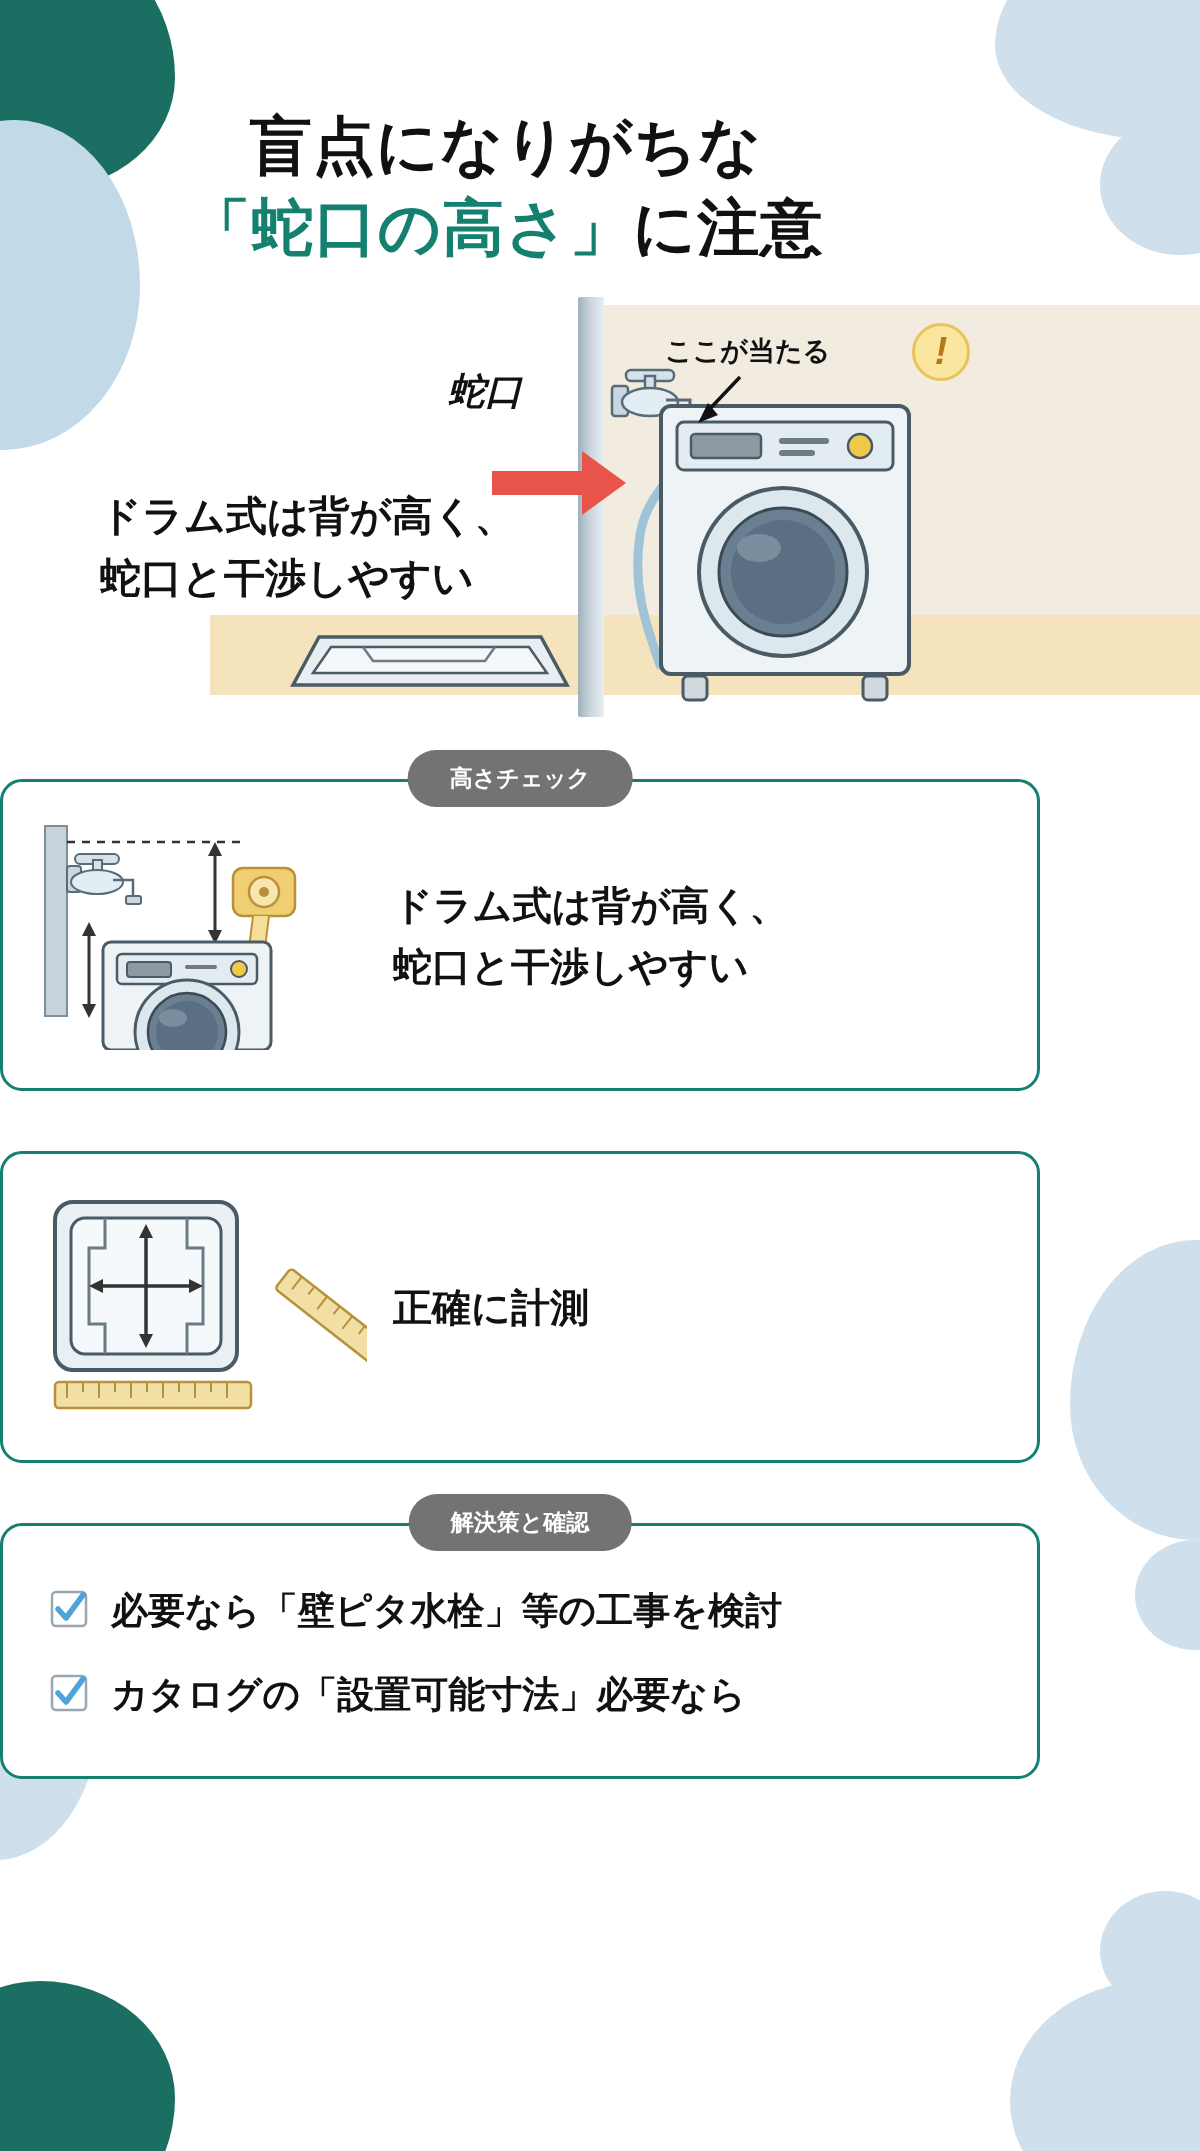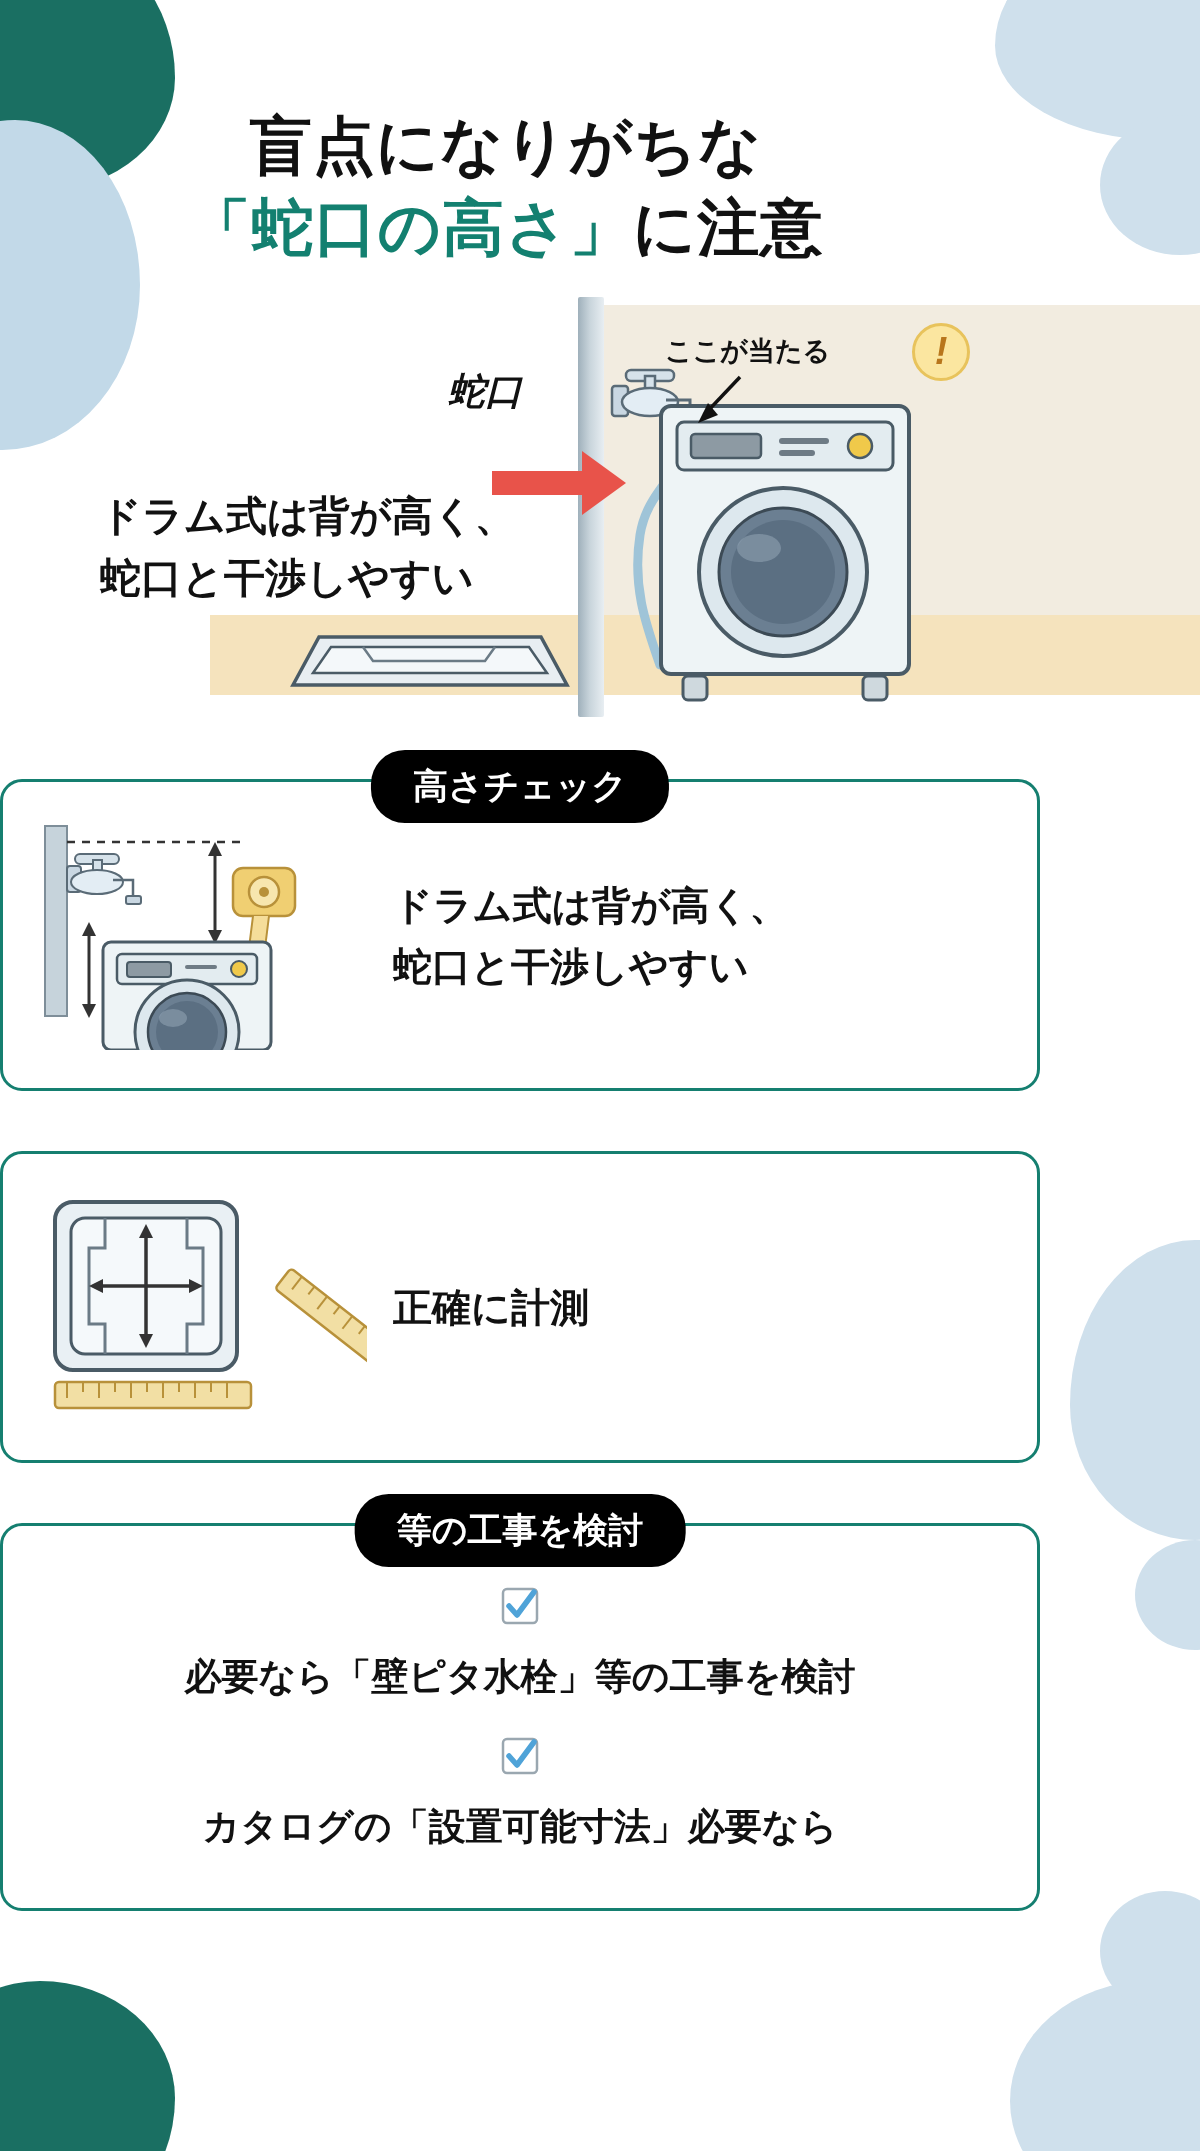--- a/index.html
+++ b/index.html
@@ -161,23 +161,23 @@
     padding:38px 34px 34px 34px;
     min-height:280px;
     display:flex;
     align-items:center;
     gap:26px;
   }
   .badge {
     position:absolute;
     left:50%; transform:translateX(-50%);
     top:-29px;
-    background:#000000;
+    background:#737373;
     color:#ffffff;
-    font-size:35px; font-weight:bold;
+    font-size:23px; font-weight:bold;
     padding:13px 42px;
     border-radius:34px;
     white-space:nowrap;
     z-index:3;
   }
   .card-art { flex:0 0 auto; }
   .card-text {
     font-size:39px; font-weight:bold; color:#111;
     line-height:1.55;
     white-space:nowrap;
@@ -185,21 +185,20 @@
 
   
   .card-check {
     display:block;
     padding:60px 46px 56px 46px;
     min-height:auto;
   }
   .check-row {
     display:flex; align-items:center; gap:22px;
     margin-bottom:34px;
-    flex-direction:column;
   }
   .check-row:last-child { margin-bottom:0; }
   .check-box { flex:0 0 auto; }
   .check-label {
     font-size:37px; font-weight:bold; color:#111;
     white-space:nowrap;
   }
 
   .spacer-bottom { height:120px; }
   .section-top { margin-top:34px; }
@@ -395,21 +394,21 @@
         </svg>
       </div>
 
       <div class="card-text">
         <div>正確に計測</div>
       </div>
     </div>
   </div>
 
   <div class="section">
-    <div class="badge">等の工事を検討</div>
+    <div class="badge">解決策と確認</div>
     <div class="card card-check">
 
       <div class="check-row">
         <span class="check-box">
           <svg width="40" height="40" viewBox="0 0 40 40">
             <rect x="3" y="3" width="34" height="34" rx="4" fill="#ffffff" stroke="#9aa7b0" stroke-width="2.5"></rect>
             <path d="M9 20 L17 29 L34 6" fill="none" stroke="#4fa3d8" stroke-width="5.5" stroke-linecap="round" stroke-linejoin="round"></path>
           </svg>
         </span>
         <span class="check-label">必要なら「壁ピタ水栓」等の工事を検討</span>

